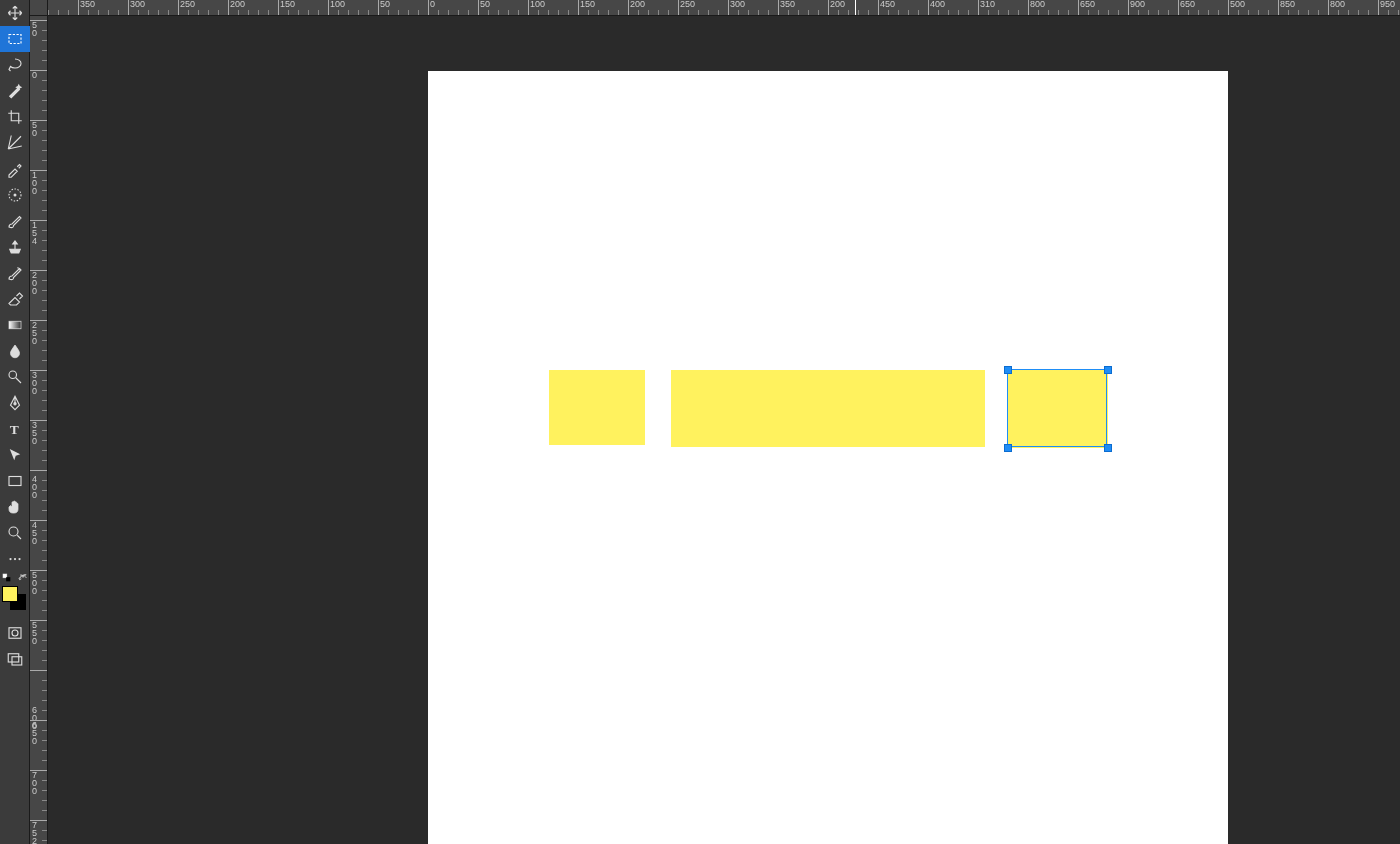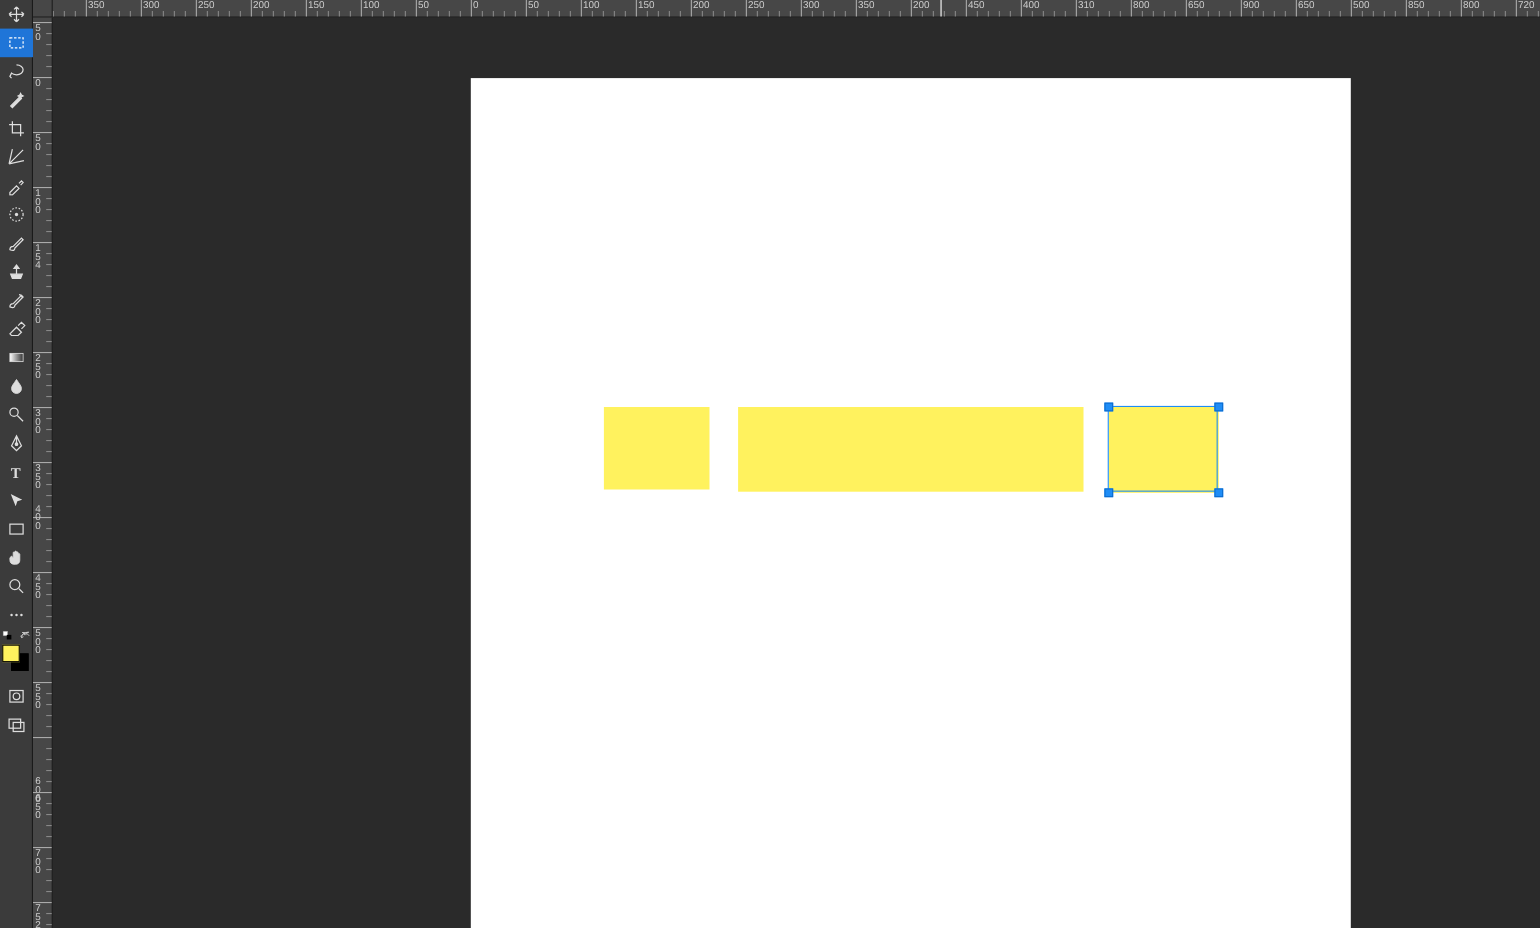--- a/index.html
+++ b/index.html
@@ -348,21 +348,21 @@
     <div class="h-tick-minor" style="left: 1250px;"></div>
     <div class="h-tick-minor" style="left: 1260px;"></div>
     <div class="h-tick-minor" style="left: 1270px;"></div>
     <div class="h-tick-major" style="left: 1280px;"></div>
     <div class="h-label" style="left: 1282px;">800</div>
     <div class="h-tick-minor" style="left: 1290px;"></div>
     <div class="h-tick-minor" style="left: 1300px;"></div>
     <div class="h-tick-minor" style="left: 1310px;"></div>
     <div class="h-tick-minor" style="left: 1320px;"></div>
     <div class="h-tick-major" style="left: 1330px;"></div>
-    <div class="h-label" style="left: 1332px;">720</div>
+    <div class="h-label" style="left: 1332px;">950</div>
     <div class="h-tick-minor" style="left: 1340px;"></div>
     <div class="h-tick-minor" style="left: 1350px;"></div>
     <div id="h-cursor" style="left: 807px;"></div>
   </div>
 <div id="ruler-v">
     <div class="v-tick-major" style="top: 4px;"></div>
     <div class="v-label" style="top: 5px;">5
 0</div>
     <div class="v-tick-minor" style="top: 14px;"></div>
     <div class="v-tick-minor" style="top: 24px;"></div>
@@ -423,21 +423,21 @@
     <div class="v-tick-minor" style="top: 394px;"></div>
     <div class="v-tick-major" style="top: 404px;"></div>
     <div class="v-label" style="top: 405px;">3
 5
 0</div>
     <div class="v-tick-minor" style="top: 414px;"></div>
     <div class="v-tick-minor" style="top: 424px;"></div>
     <div class="v-tick-minor" style="top: 434px;"></div>
     <div class="v-tick-minor" style="top: 444px;"></div>
     <div class="v-tick-major" style="top: 454px;"></div>
-    <div class="v-label" style="top: 442px;">4
+    <div class="v-label" style="top: 459px;">4
 0
 0</div>
     <div class="v-tick-minor" style="top: 464px;"></div>
     <div class="v-tick-minor" style="top: 474px;"></div>
     <div class="v-tick-minor" style="top: 484px;"></div>
     <div class="v-tick-minor" style="top: 494px;"></div>
     <div class="v-tick-major" style="top: 504px;"></div>
     <div class="v-label" style="top: 505px;">4
 5
 0</div>

